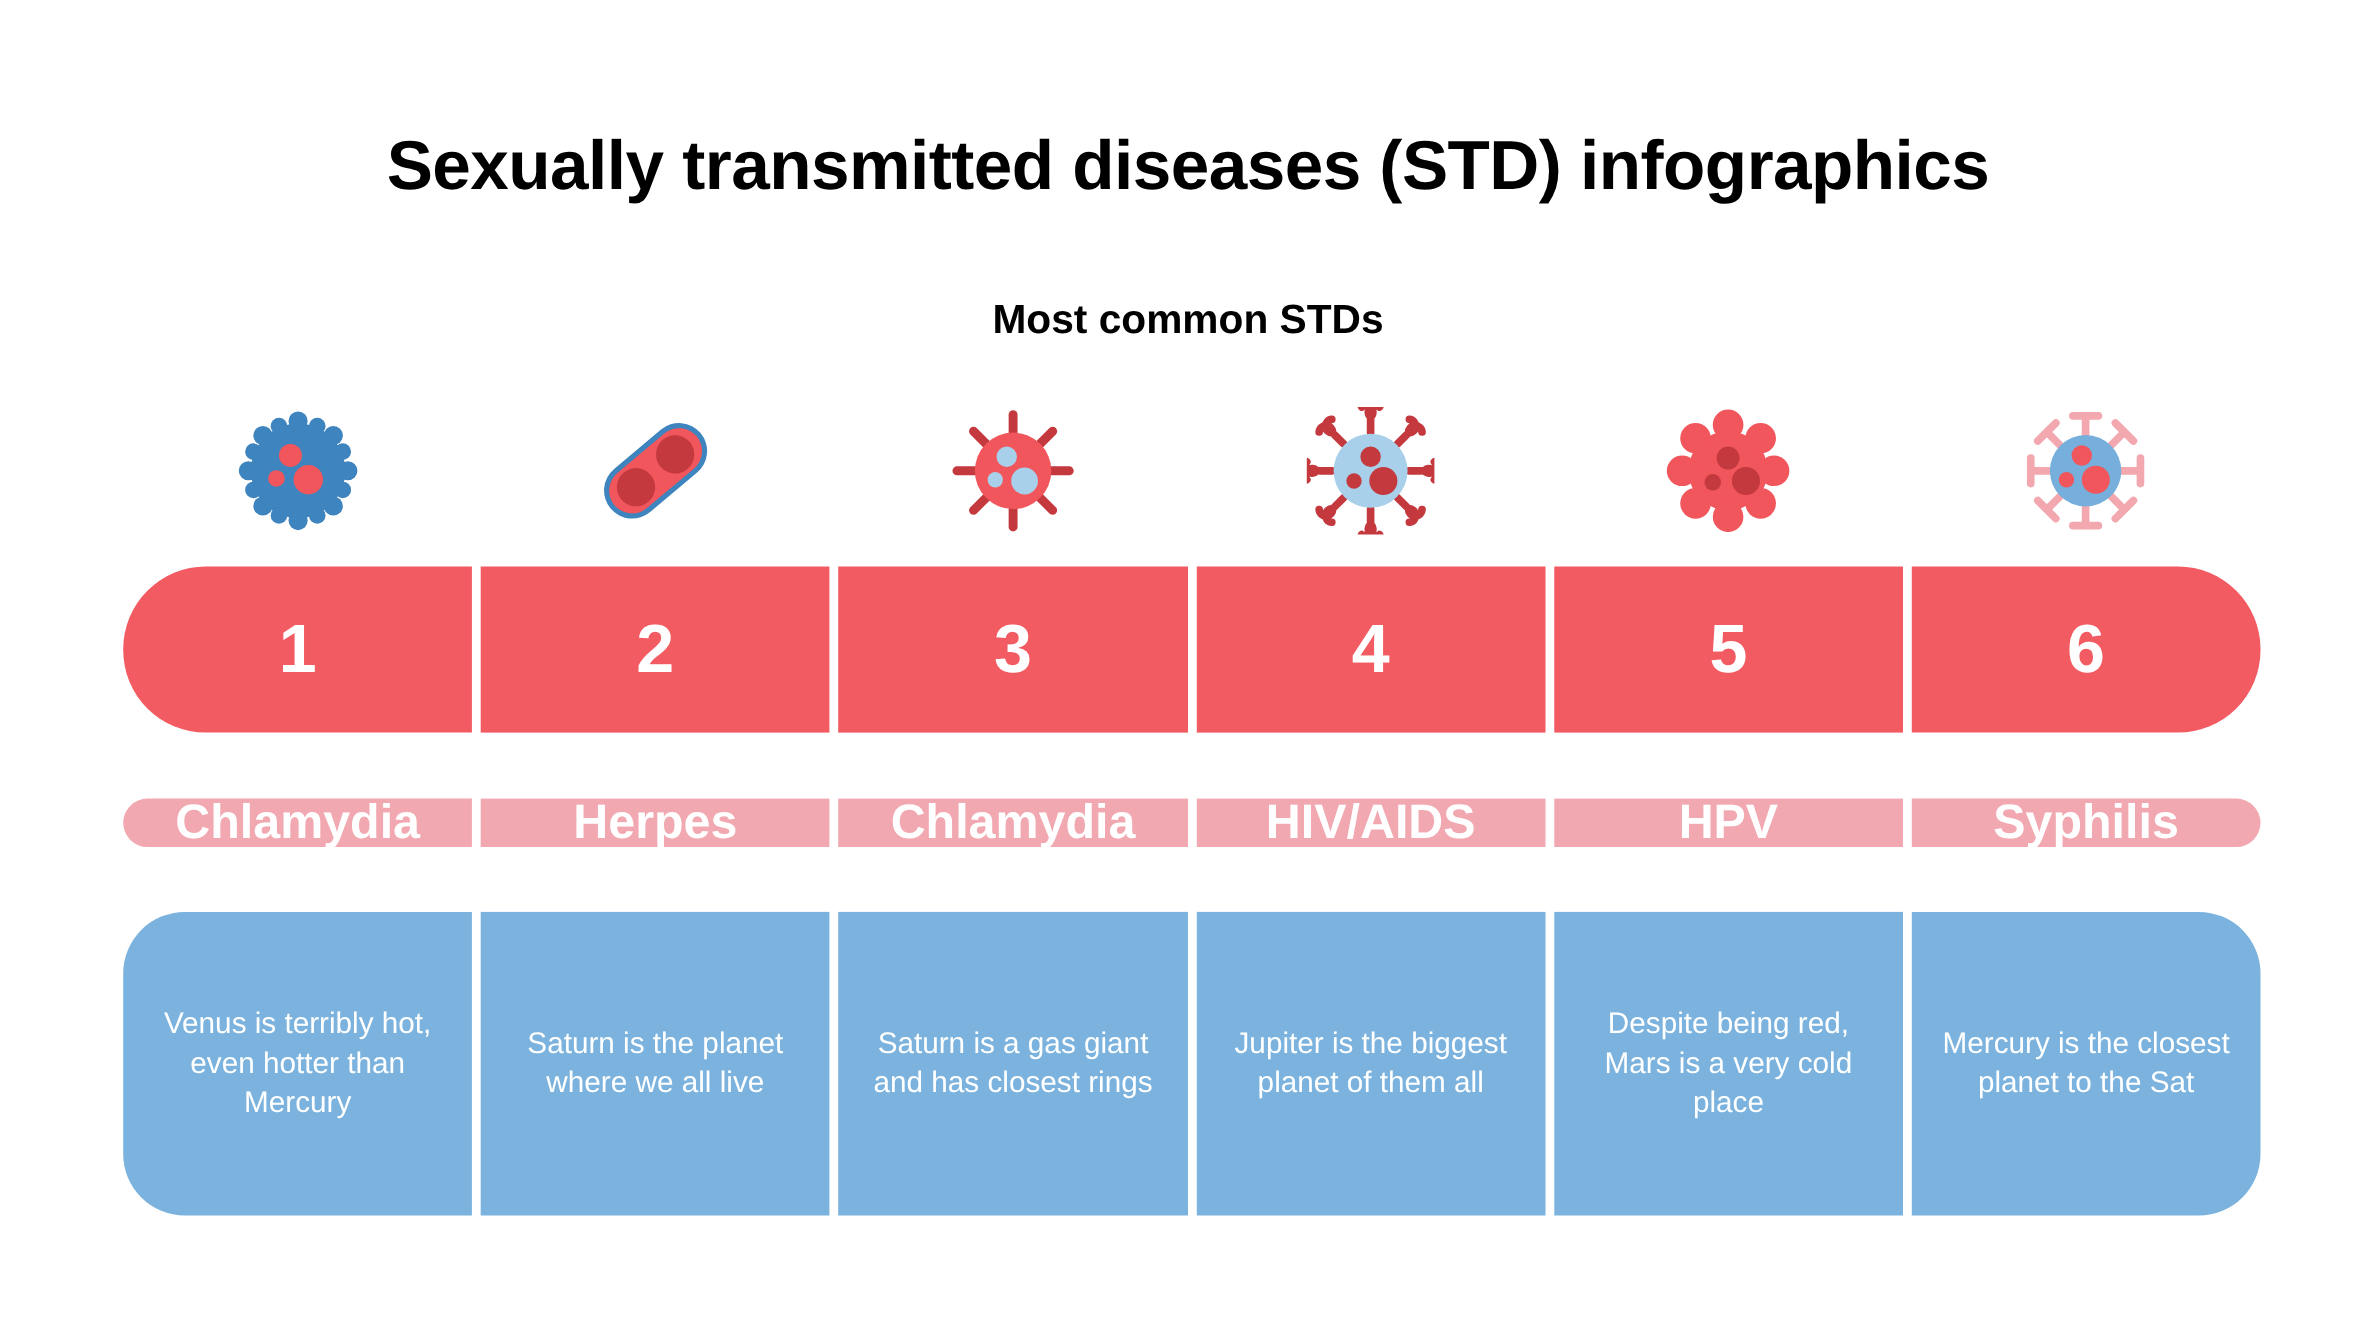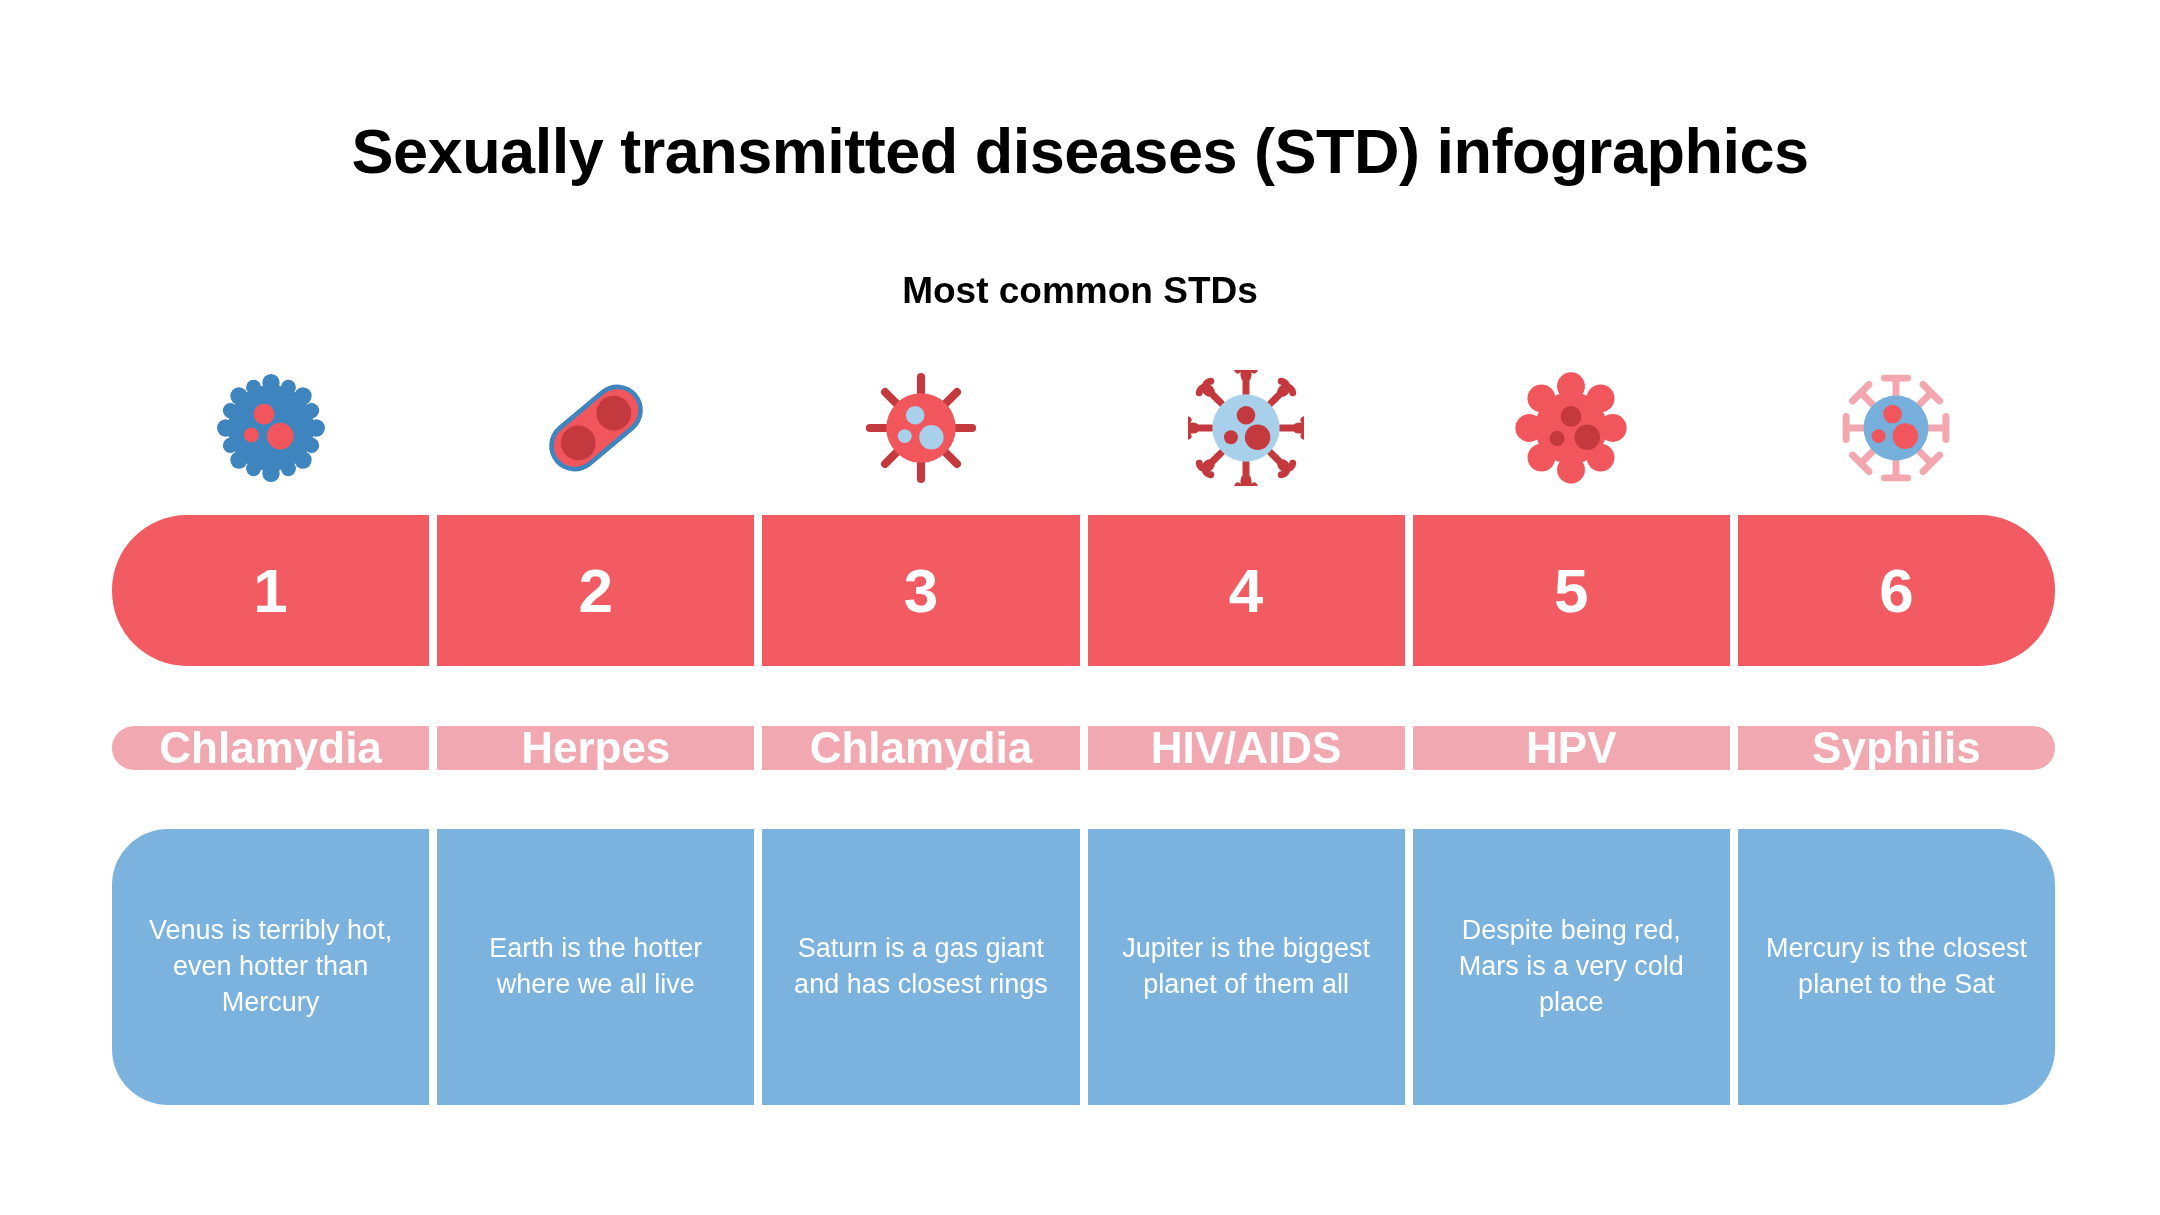--- a/index.html
+++ b/index.html
@@ -408,21 +408,21 @@
       <div class="cell">
         <span class="name">Syphilis</span>
       </div>
     </div>
 
     <div class="row row-desc">
       <div class="cell">
         <span class="desc">Venus is terribly hot, even hotter than Mercury</span>
       </div>
       <div class="cell">
-        <span class="desc">Earth is the hotter where we all live</span>
+        <span class="desc">Saturn is the planet where we all live</span>
       </div>
       <div class="cell">
         <span class="desc">Saturn is a gas giant and has closest rings</span>
       </div>
       <div class="cell">
         <span class="desc">Jupiter is the biggest planet of them all</span>
       </div>
       <div class="cell">
         <span class="desc">Despite being red, Mars is a very cold place</span>
       </div>

